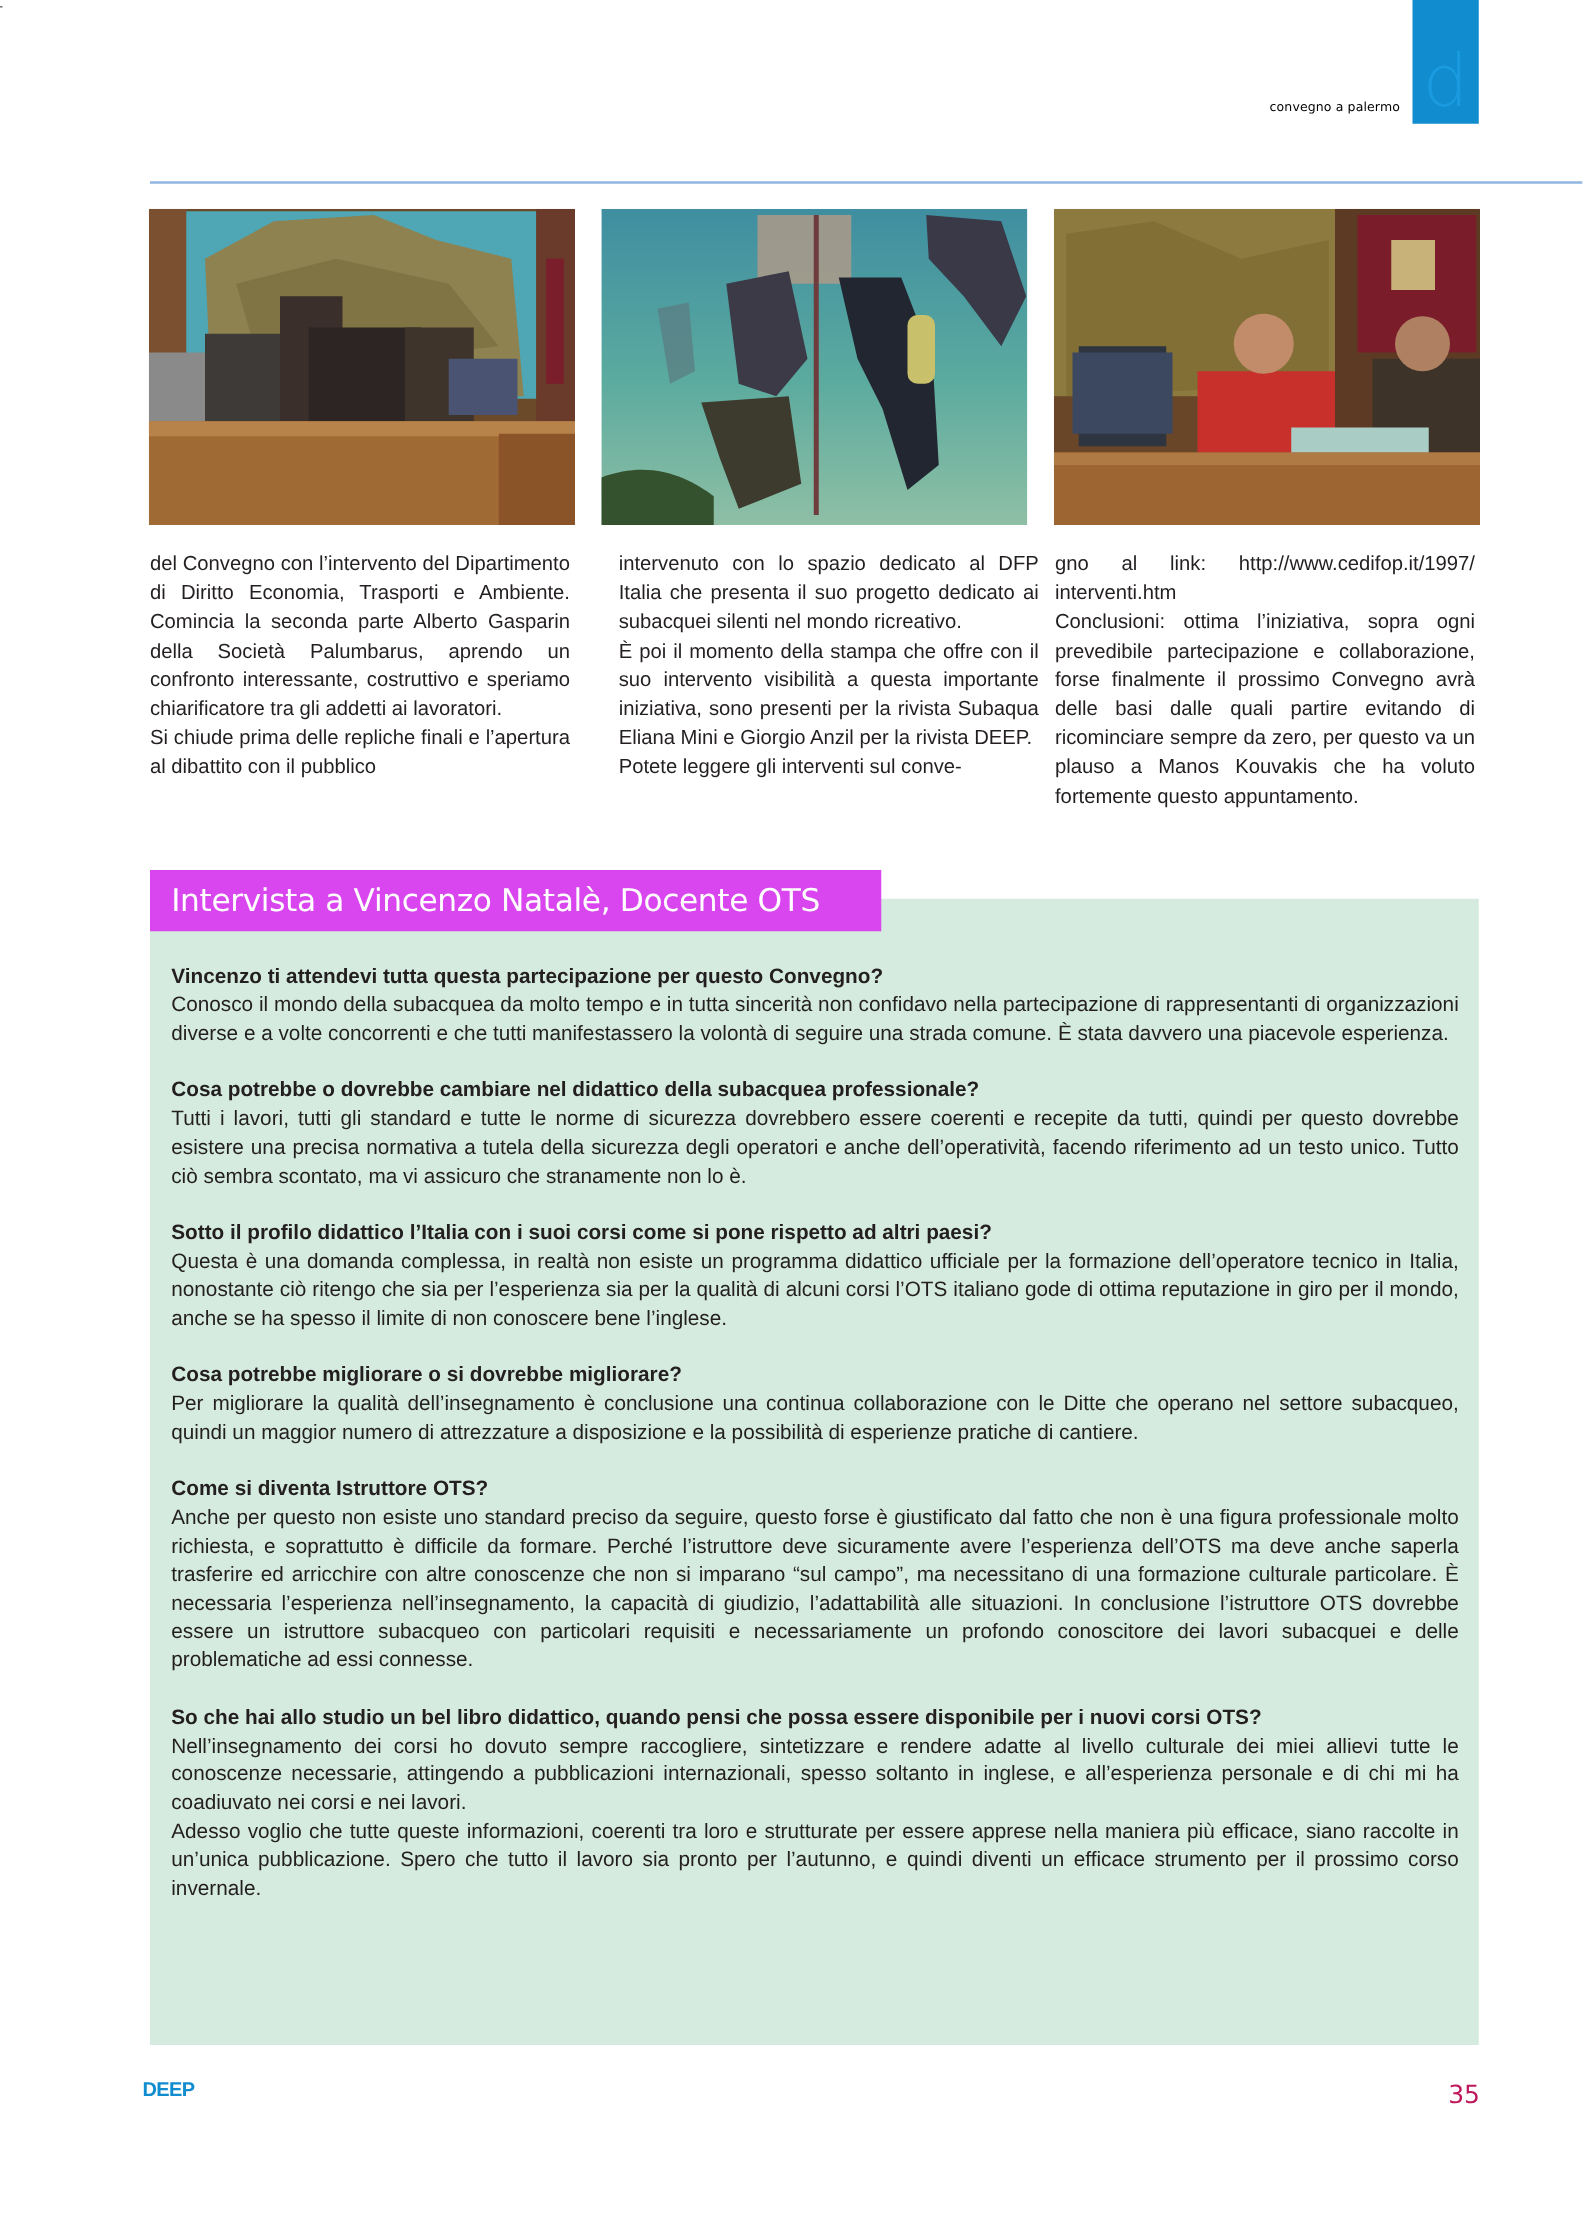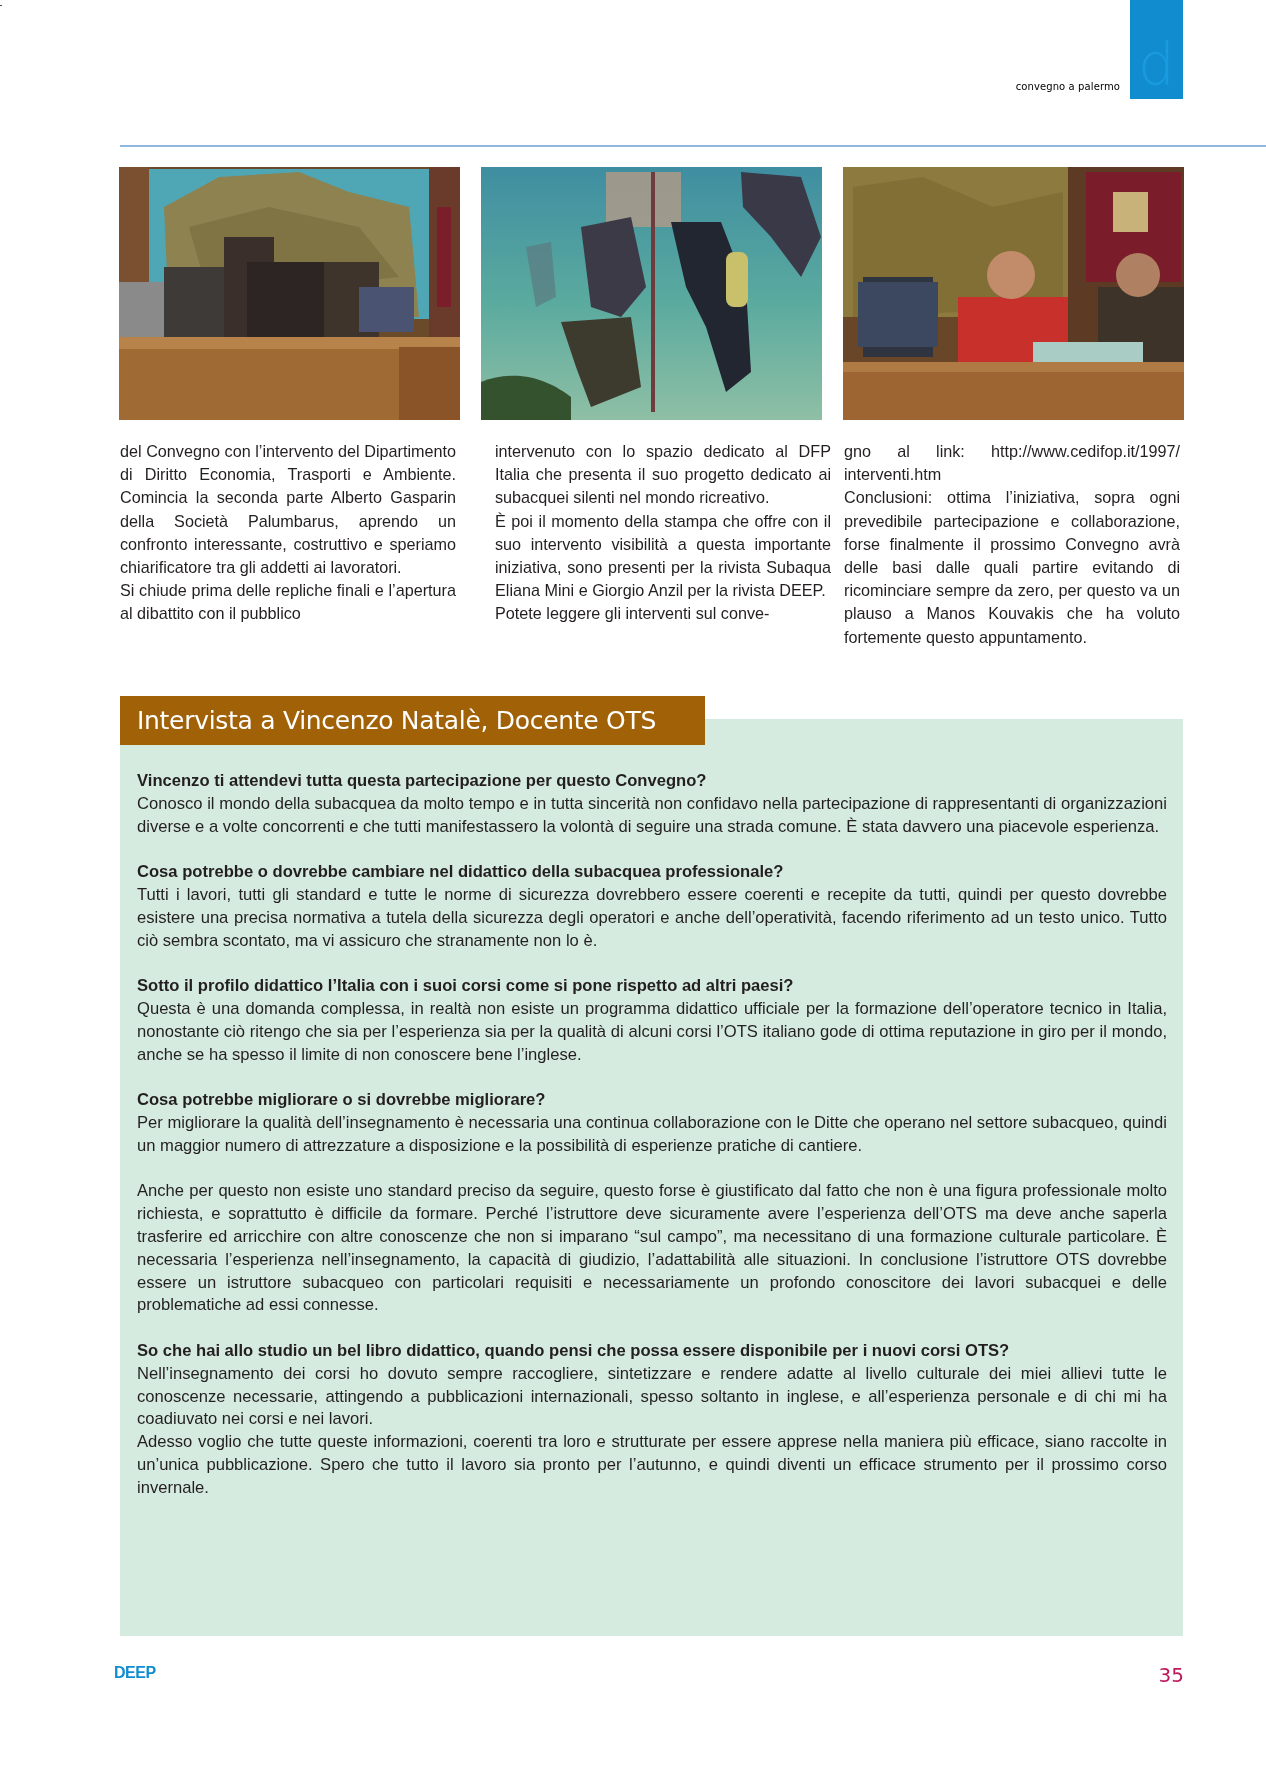--- a/index.html
+++ b/index.html
@@ -16,21 +16,21 @@
     #photo-2 { left: 481px; }
     #photo-3 { left: 843px; }
 
     .col { position: absolute; top: 440px; width: 336px; font-family: Liberation Sans, sans-serif; font-size: 16.2px; line-height: 23.2px; color: #231f20; text-align: justify; }
     .col p { margin: 0; }
     #col-1 { left: 120px; }
     #col-2 { left: 482px; margin-left: 13px; }
     #col-3 { left: 844px; }
 
     .interview-box { position: absolute; left: 120px; top: 719px; width: 1063px; height: 917px; background: #d6ebdf; }
-    .interview-title { position: absolute; left: 120px; top: 696px; width: 585px; height: 49px; background: #a16207; color: #ffffff; font-family: "DejaVu Sans", sans-serif; font-size: 25px; line-height: 49px; padding-left: 17px; box-sizing: border-box; white-space: nowrap; letter-spacing: -0.3px; }
+    .interview-title { position: absolute; left: 120px; top: 696px; width: 585px; height: 49px; background: #d946ef; color: #ffffff; font-family: "DejaVu Sans", sans-serif; font-size: 25px; line-height: 49px; padding-left: 17px; box-sizing: border-box; white-space: nowrap; letter-spacing: -0.3px; }
 
     .qa-list { position: absolute; left: 137px; top: 770px; width: 1030px; font-family: "Liberation Sans", sans-serif; font-size: 16.6px; line-height: 22.8px; color: #231f20; }
     .qa { margin: 0 0 22.8px 0; }
     .qa .q { font-weight: bold; margin: 0; }
     .qa .a { margin: 0; text-align: justify; }
 
     .footer-brand { position: absolute; left: 114px; top: 1664px; font-family: "Liberation Sans", sans-serif; font-weight: bold; font-size: 16px; color: #118ccf; letter-spacing: -0.5px; }
     .footer-page { position: absolute; right: 82px; top: 1663px; font-family: "DejaVu Sans", sans-serif; font-size: 20px; color: #be185d; }
     .corner-mark { position: absolute; left: 0; top: 5px; width: 2px; height: 1px; background: #555; }
   </style>
@@ -131,23 +131,24 @@
   <div class="qa">
     <p class="q">Cosa potrebbe o dovrebbe cambiare nel didattico della subacquea professionale?</p>
     <p class="a">Tutti i lavori, tutti gli standard e tutte le norme di sicurezza dovrebbero essere coerenti e recepite da tutti, quindi per questo dovrebbe esistere una precisa normativa a tutela della sicurezza degli operatori e anche dell’operatività, facendo riferimento ad un testo unico. Tutto ciò sembra scontato, ma vi assicuro che stranamente non lo è.</p>
   </div>
   <div class="qa">
     <p class="q">Sotto il profilo didattico l’Italia con i suoi corsi come si pone rispetto ad altri paesi?</p>
     <p class="a">Questa è una domanda complessa, in realtà non esiste un programma didattico ufficiale per la formazione dell’operatore tecnico in Italia, nonostante ciò ritengo che sia per l’esperienza sia per la qualità di alcuni corsi l’OTS italiano gode di ottima reputazione in giro per il mondo, anche se ha spesso il limite di non conoscere bene l’inglese.</p>
   </div>
   <div class="qa">
     <p class="q">Cosa potrebbe migliorare o si dovrebbe migliorare?</p>
-    <p class="a">Per migliorare la qualità dell’insegnamento è necessaria una continua collaborazione con le Ditte che operano nel settore subacqueo, quindi un maggior numero di attrezzature a disposizione e la possibilità di esperienze pratiche di cantiere.</p>
+    <p class="a">Per migliorare la qualità dell’insegnamento è conclusione una continua collaborazione con le Ditte che operano nel settore subacqueo, quindi un maggior numero di attrezzature a disposizione e la possibilità di esperienze pratiche di cantiere.</p>
   </div>
   <div class="qa">
+    <p class="q">Come si diventa Istruttore OTS?</p>
     <p class="a">Anche per questo non esiste uno standard preciso da seguire, questo forse è giustificato dal fatto che non è una figura professionale molto richiesta, e soprattutto è difficile da formare. Perché l’istruttore deve sicuramente avere l’esperienza dell’OTS ma deve anche saperla trasferire ed arricchire con altre conoscenze che non si imparano “sul campo”, ma necessitano di una formazione culturale particolare. È necessaria l’esperienza nell’insegnamento, la capacità di giudizio, l’adattabilità alle situazioni. In conclusione l’istruttore OTS dovrebbe essere un istruttore subacqueo con particolari requisiti e necessariamente un profondo conoscitore dei lavori subacquei e delle problematiche ad essi connesse.</p>
   </div>
   <div class="qa">
     <p class="q">So che hai allo studio un bel libro didattico, quando pensi che possa essere disponibile per i nuovi corsi OTS?</p>
     <p class="a">Nell’insegnamento dei corsi ho dovuto sempre raccogliere, sintetizzare e rendere adatte al livello culturale dei miei allievi tutte le conoscenze necessarie, attingendo a pubblicazioni internazionali, spesso soltanto in inglese, e all’esperienza personale e di chi mi ha coadiuvato nei corsi e nei lavori.</p>
     <p class="a">Adesso voglio che tutte queste informazioni, coerenti tra loro e strutturate per essere apprese nella maniera più efficace, siano raccolte in un’unica pubblicazione. Spero che tutto il lavoro sia pronto per l’autunno, e quindi diventi un efficace strumento per il prossimo corso invernale.</p>
   </div>
 </div>
 
 <div class="footer-brand">DEEP</div>

